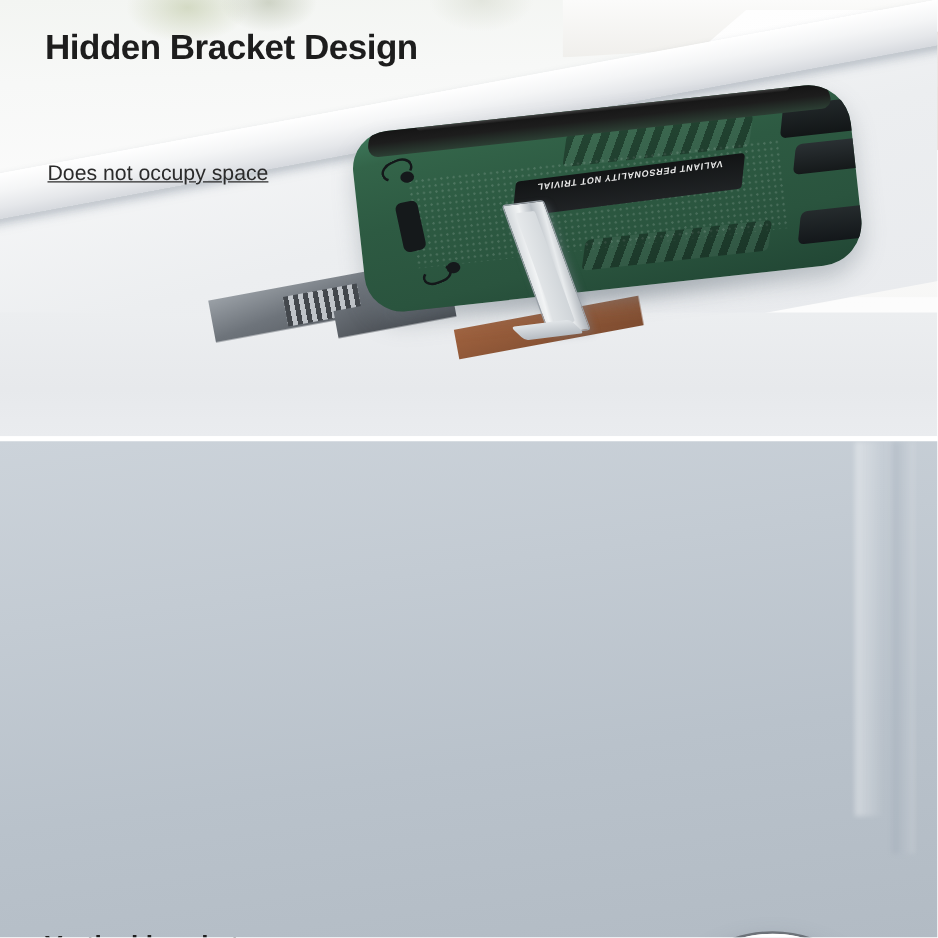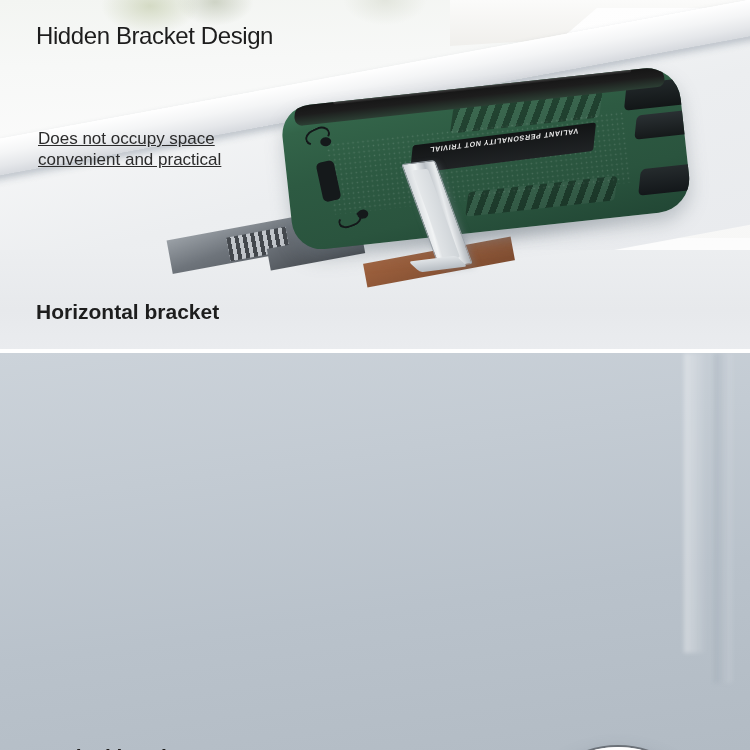--- a/index.html
+++ b/index.html
@@ -91,21 +91,21 @@
     transform:rotate(-10.5deg); transform-origin:left top;
   }
   #underdesk-flat {
     position:absolute; left:0; top:250px; width:750px; height:100px;
     background:linear-gradient(180deg,#eceef0,#e7e9ec 60%,#eaecef);
   }
 
   
   #top-heading {
     position:absolute; left:36px; top:22px; width:400px;
-    font-size:24px; font-weight:normal; line-height:1.15; color:#1d1d1d;
+    font-size:28px; font-weight:bold; line-height:1.15; color:#1d1d1d;
     letter-spacing:-0.4px;
   }
   #top-sub {
     position:absolute; left:38px; top:128px; width:330px;
     font-size:17px; line-height:1.25; color:#2b2b2b;text-decoration:underline;
   }
   #label-horizontal {
     position:absolute; left:36px; top:300px;
     font-size:21px; font-weight:bold; color:#1d1d1d;
   }
@@ -352,23 +352,21 @@
       </div>
     </div>
 
     <div id="stand-h"></div>
     <div id="stand-h-inner"></div>
     <div id="stand-h-foot"></div>
 
     <h1 id="top-heading">Hidden Bracket Design</h1>
     <p id="top-sub">
       <span>Does not occupy space</span><br>
-      <span>convenient and practical</span>
     </p>
-    <div id="label-horizontal">Horizontal bracket</div>
   </section>
 
   <div id="divider"></div>
 
   <section id="panel-bottom">
 
     <div id="wall-seam"></div>
     <div id="wall-seam2"></div>
 
     <div id="label-vertical">Vertical bracket</div>

